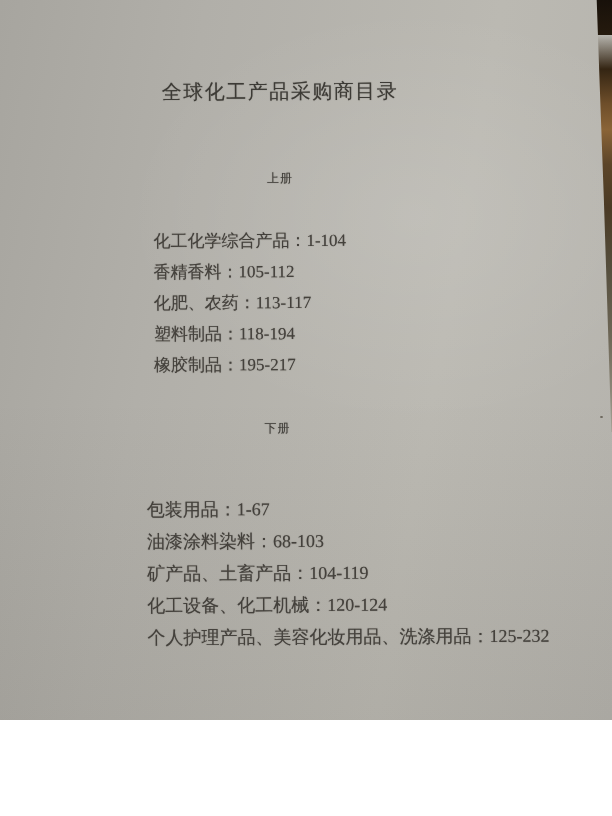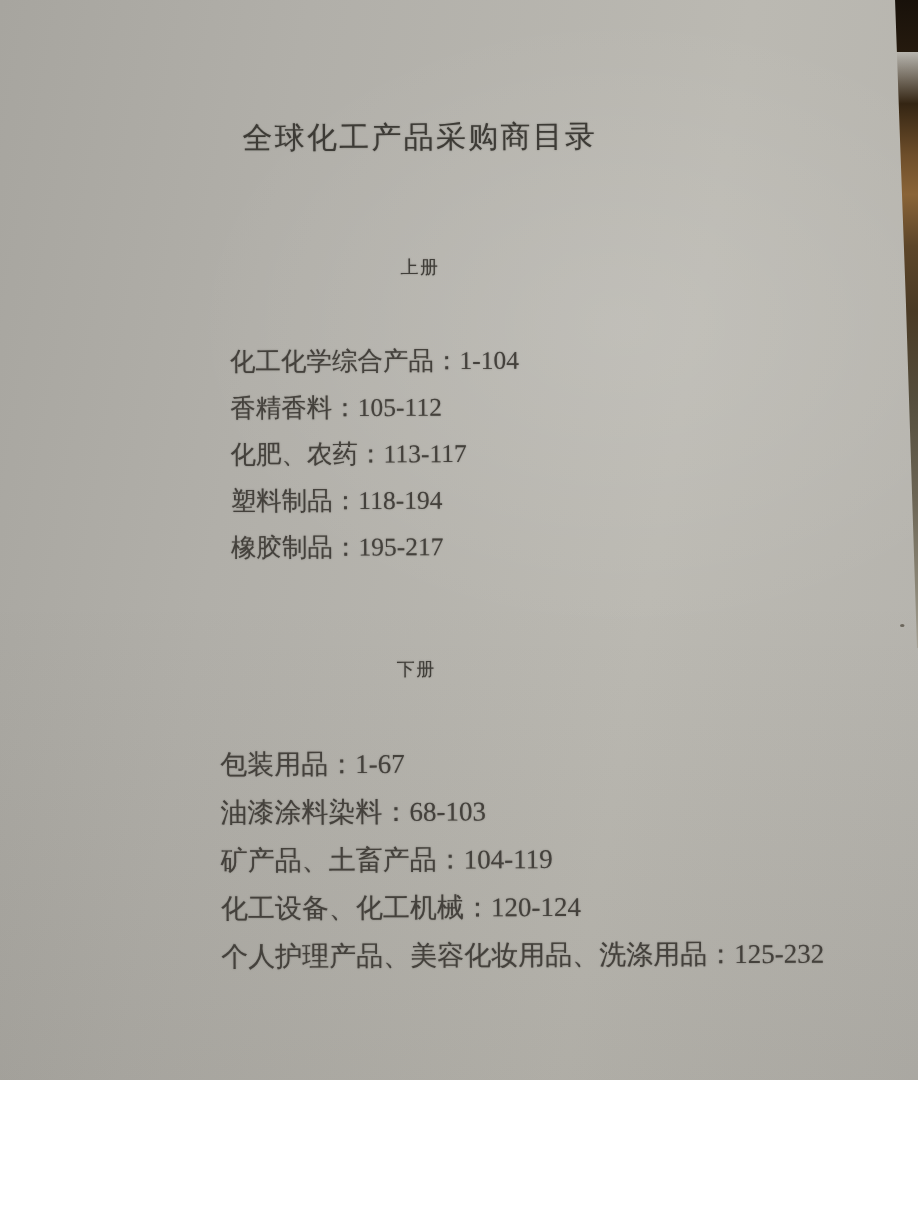--- a/index.html
+++ b/index.html
@@ -43,21 +43,21 @@
   .vol-heading {
     position: absolute;
     margin: 0;
     font-size: 12px;
     font-weight: normal;
     letter-spacing: 1px;
     color: #403e39;
     white-space: nowrap;
   }
   .vol1-heading { left: 268px; top: 170px; }
-  .vol2-heading { left: 264px; top: 438px; }
+  .vol2-heading { left: 264px; top: 420px; }
   .toc {
     position: absolute;
     margin: 0;
     padding: 0;
     list-style: none;
     white-space: nowrap;
   }
   .toc li { display: block; }
   .toc-vol1 { left: 154px; top: 225px; font-size: 17px; }
   .toc-vol1 li { line-height: 31px; }

